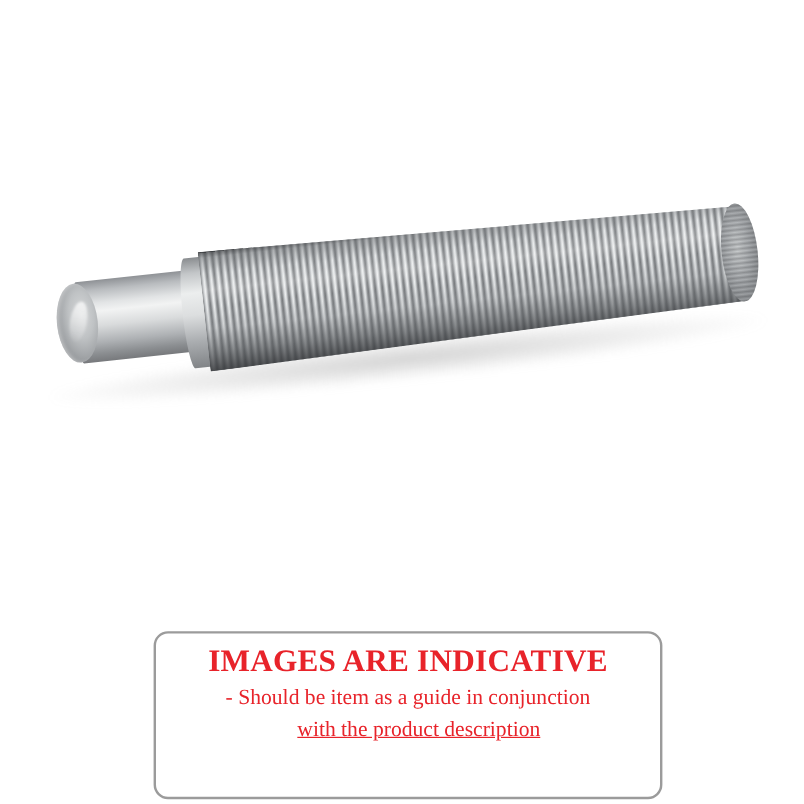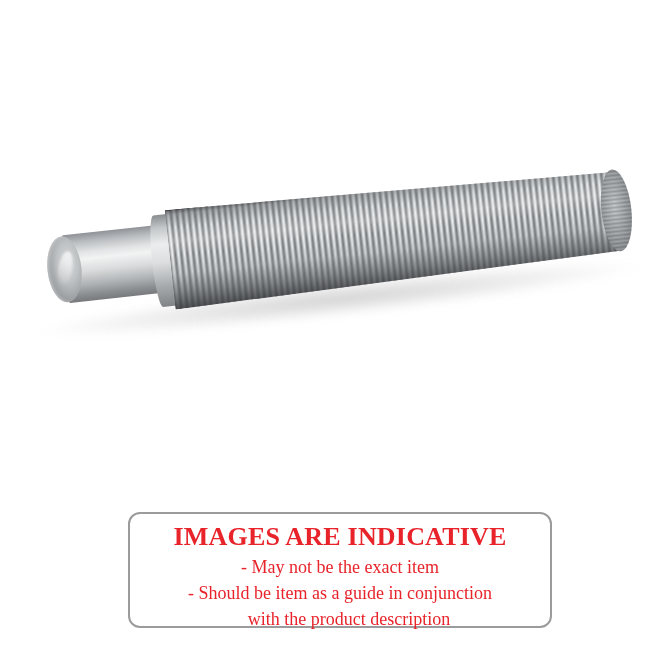--- a/index.html
+++ b/index.html
@@ -178,23 +178,23 @@
       rgba(70,72,75,0.55) 0px,
       rgba(200,203,205,0.35) 2px,
       rgba(70,72,75,0.55) 4px);
     opacity: 0.55;
   }
 
   
   .notice {
     position: absolute;
     left: 128px;
-    top: 512px;
+    top: 526px;
     width: 424px;
-    height: 116px;
+    height: 140px;
     box-sizing: border-box;
     background: #ffffff;
     border: 2px solid #9b9b9b;
     border-radius: 12px;
     padding: 8px 10px 20px 10px;
     text-align: center;
   }
   .notice-title {
     color: #e8232a;
     font-size: 26px;
@@ -205,20 +205,21 @@
   }
   .notice-line {
     color: #e8232a;
     font-size: 18px;
     line-height: 26px;
     text-align: center;
     white-space: nowrap;
   }
   .notice-line.indent {
     padding-left: 18px;
+    text-decoration: underline;
   }
 </style>
 </head>
 <body>
 
 <div class="canvas">
 
   <div class="photo">
     <div class="shadow"></div>
 
@@ -229,18 +230,17 @@
       <div class="flange"></div>
       <div class="body"></div>
       <div class="body-top-edge"></div>
       <div class="body-end"></div>
       <div class="body-end-teeth"></div>
     </div>
   </div>
 
   <div class="notice">
     <div class="notice-title">IMAGES ARE INDICATIVE</div>
-    <div class="notice-line">- May not be the exact item</div>
     <div class="notice-line">- Should be item as a guide in conjunction</div>
     <div class="notice-line indent">with the product description</div>
   </div>
 
 </div>
 
 </body></html>

